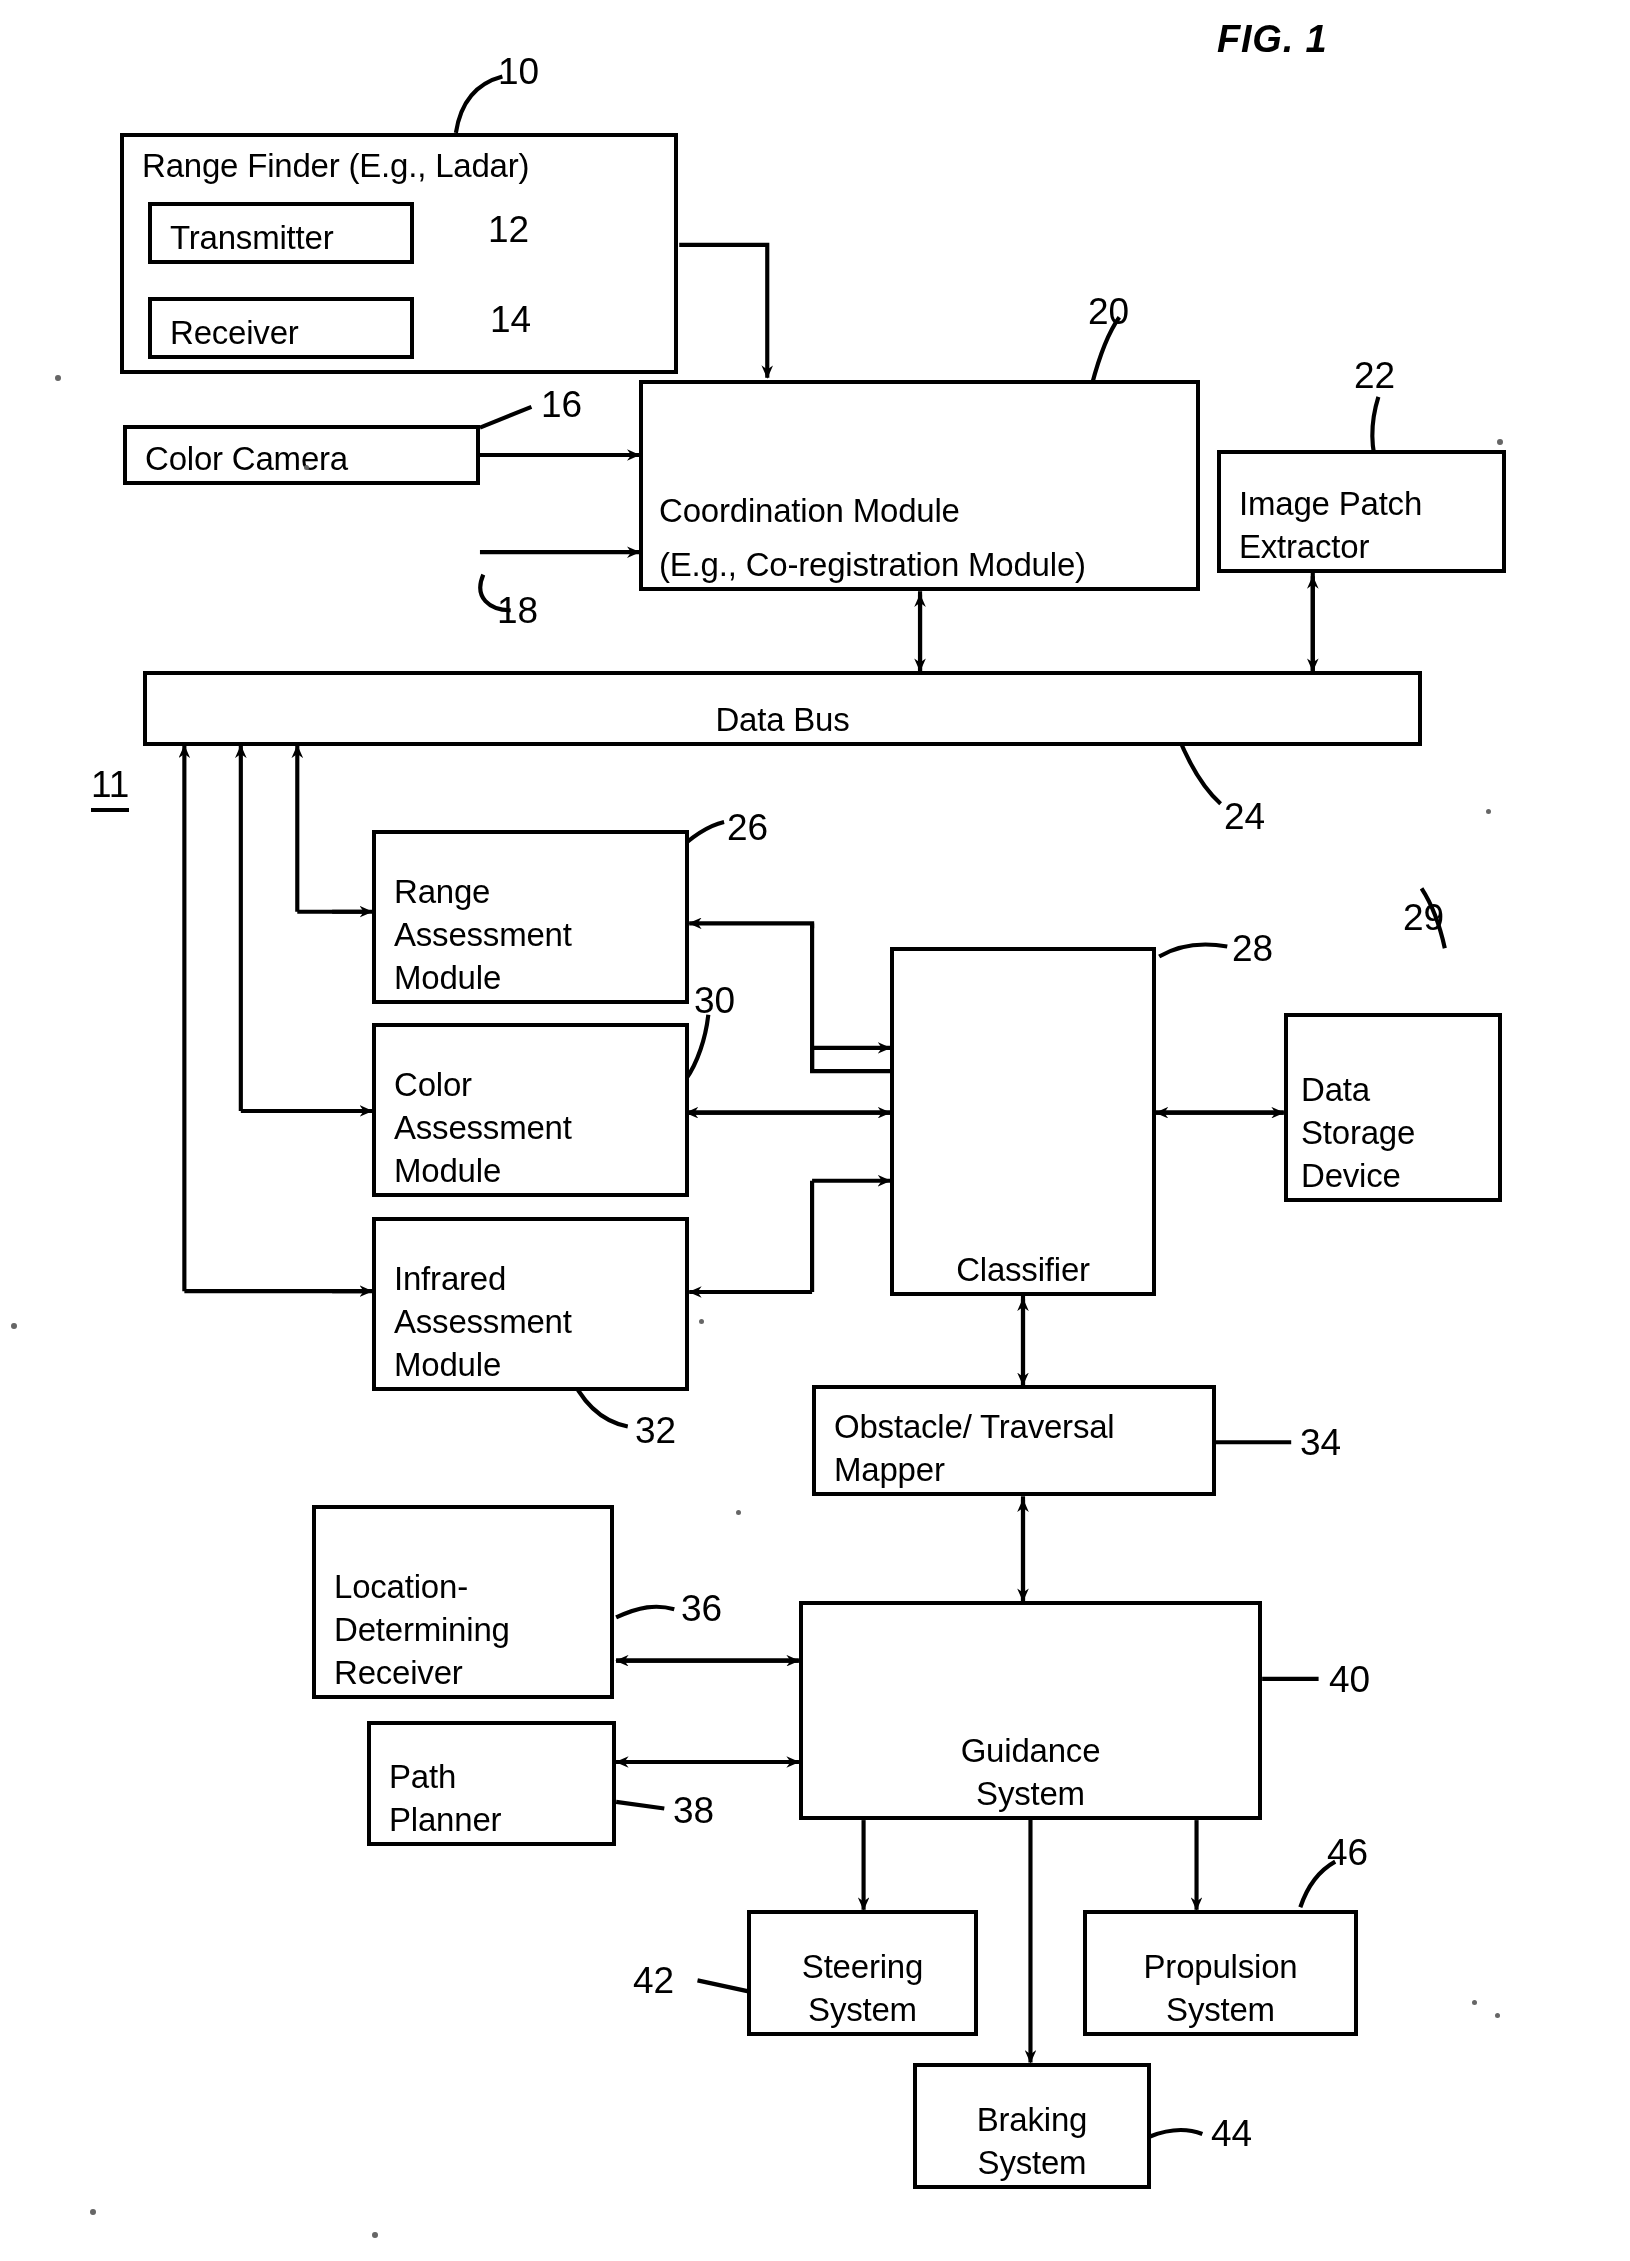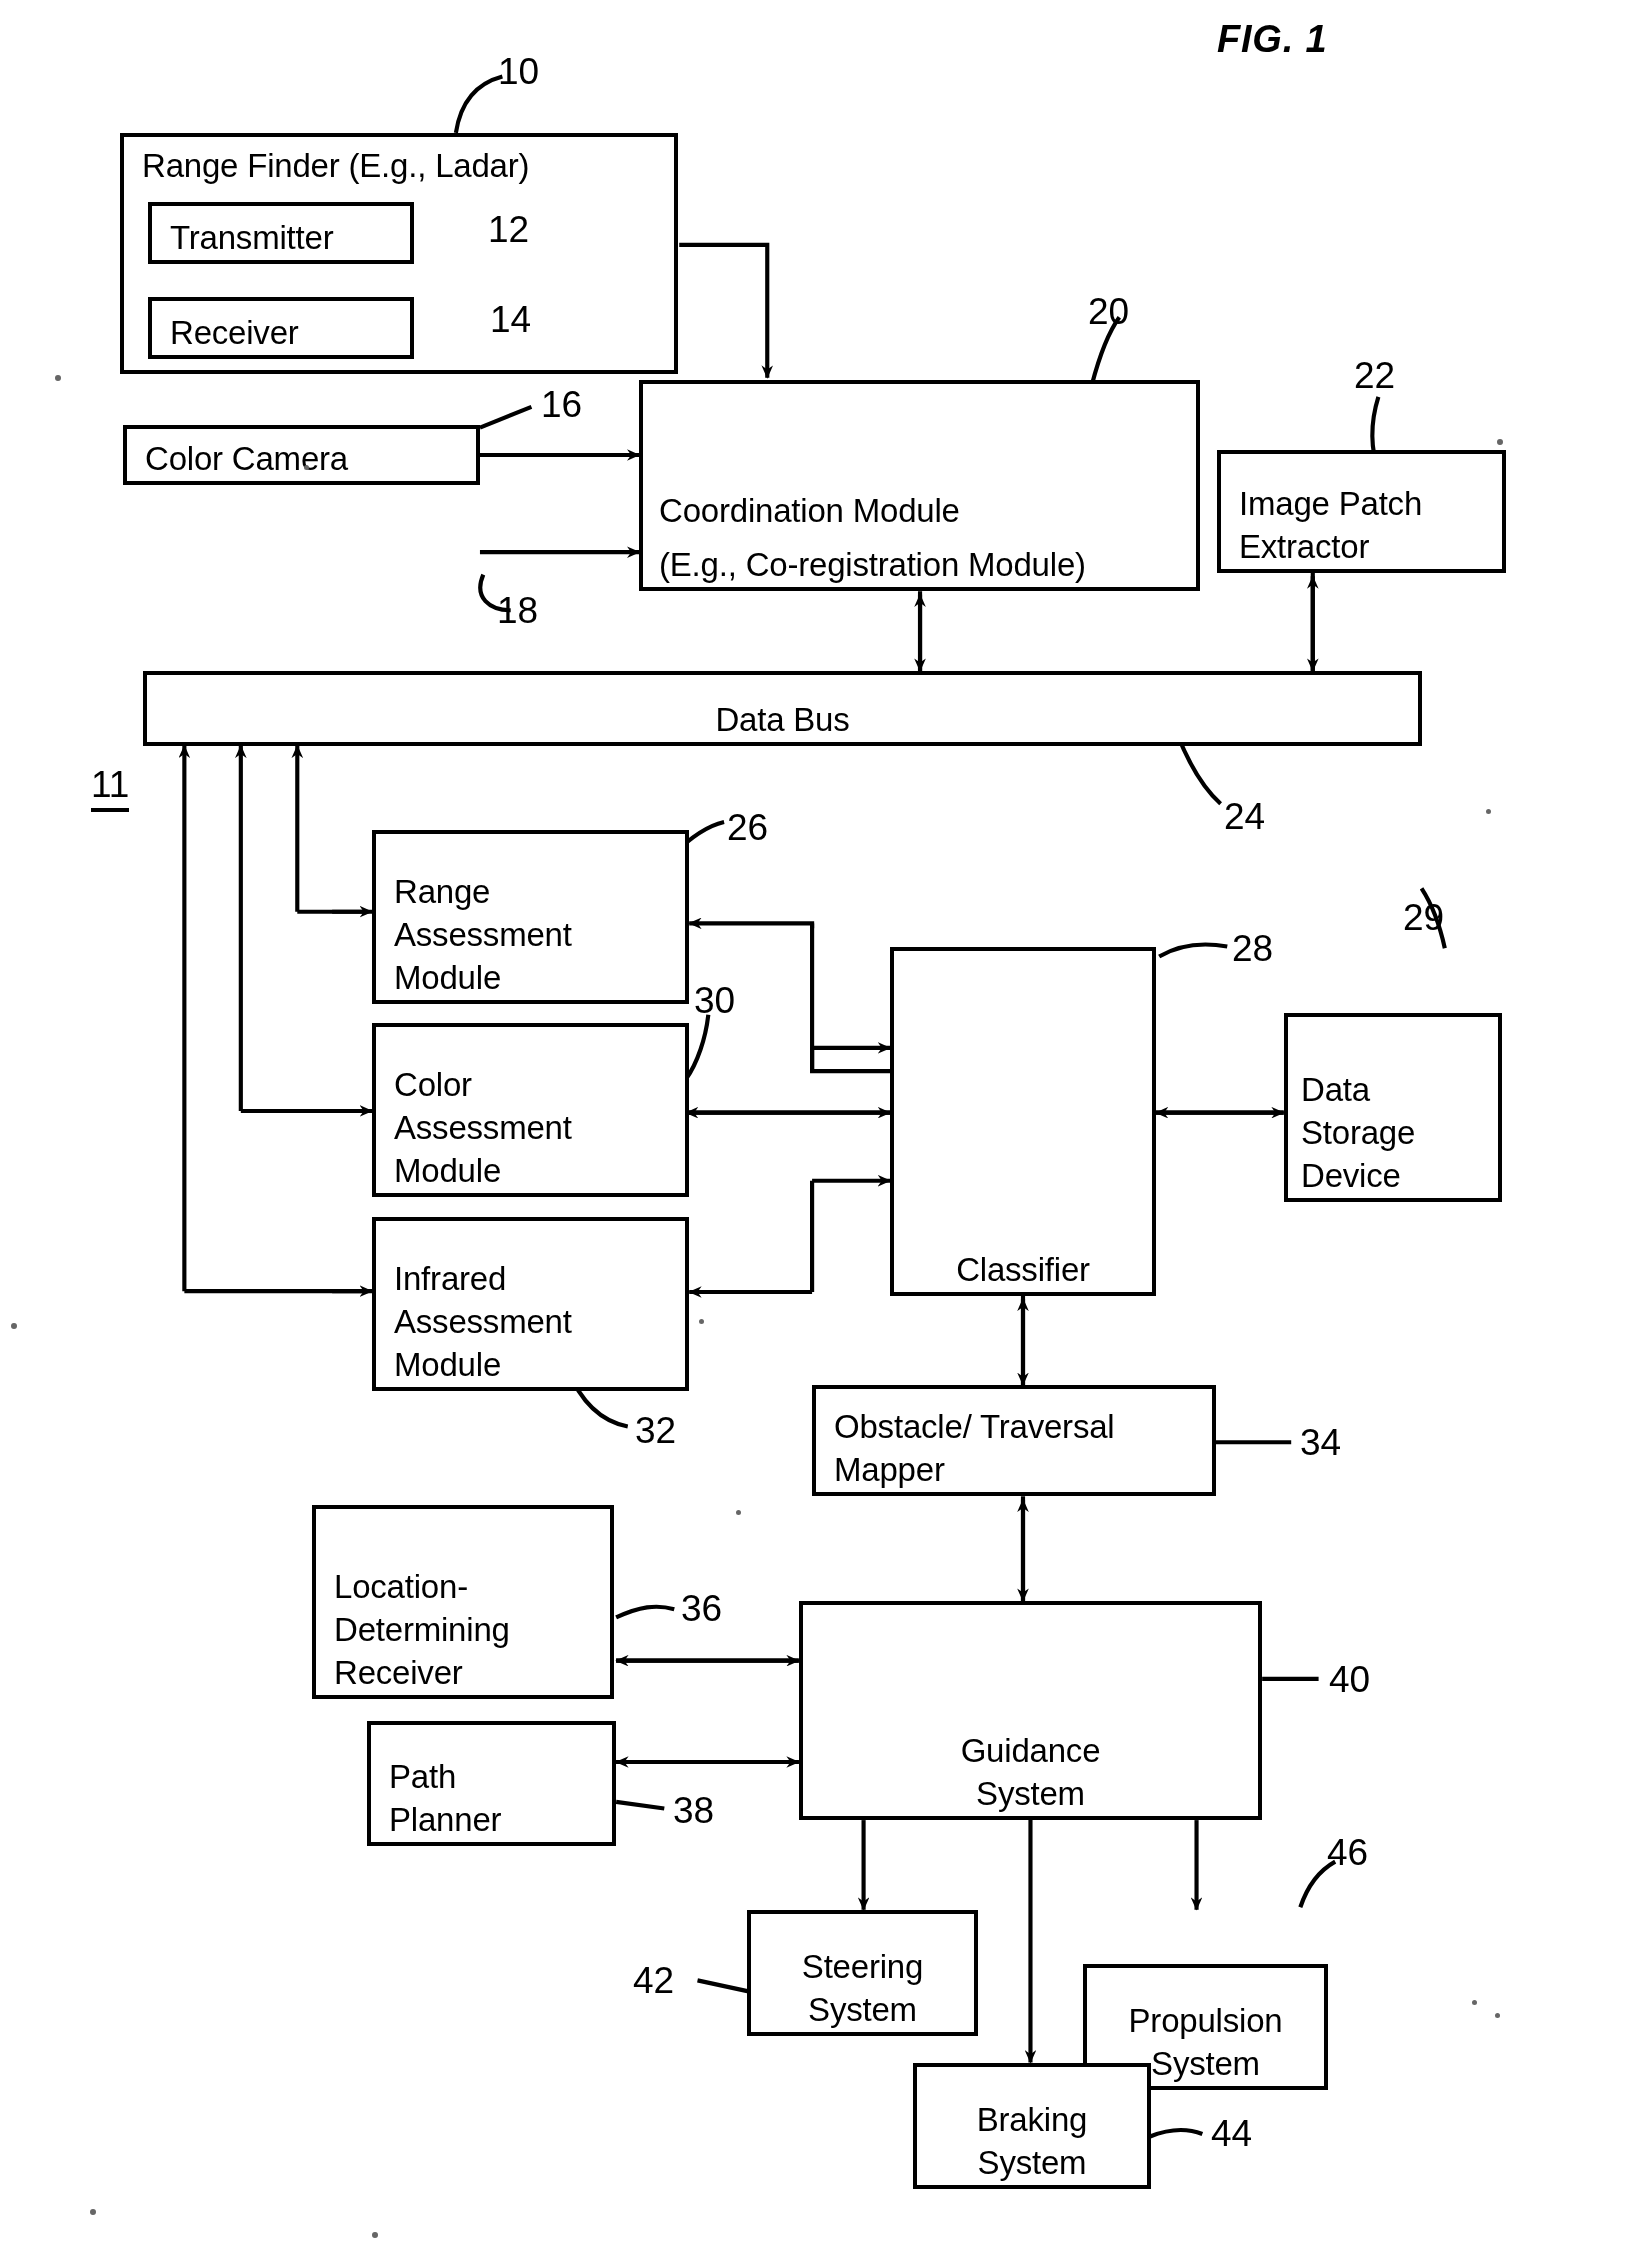--- a/index.html
+++ b/index.html
@@ -250,21 +250,21 @@
   <div class="box center" style="left:799px; top:1601px; width:463px; height:219px;">
     <span class="ln">Guidance</span>
     <span class="ln">System</span>
   </div>
 
   <div class="box center" style="left:747px; top:1910px; width:231px; height:126px;">
     <span class="ln">Steering</span>
     <span class="ln">System</span>
   </div>
 
-  <div class="box center" style="left:1083px; top:1964px; width:245px; height:126px;">
+  <div class="box center" style="left:1083px; top:1910px; width:275px; height:126px;">
     <span class="ln">Propulsion</span>
     <span class="ln">System</span>
   </div>
 
   <div class="box center" style="left:913px; top:2063px; width:238px; height:126px;">
     <span class="ln">Braking</span>
     <span class="ln">System</span>
   </div>
 
   <div class="refnum" style="left:498px; top:51px;">10</div>

